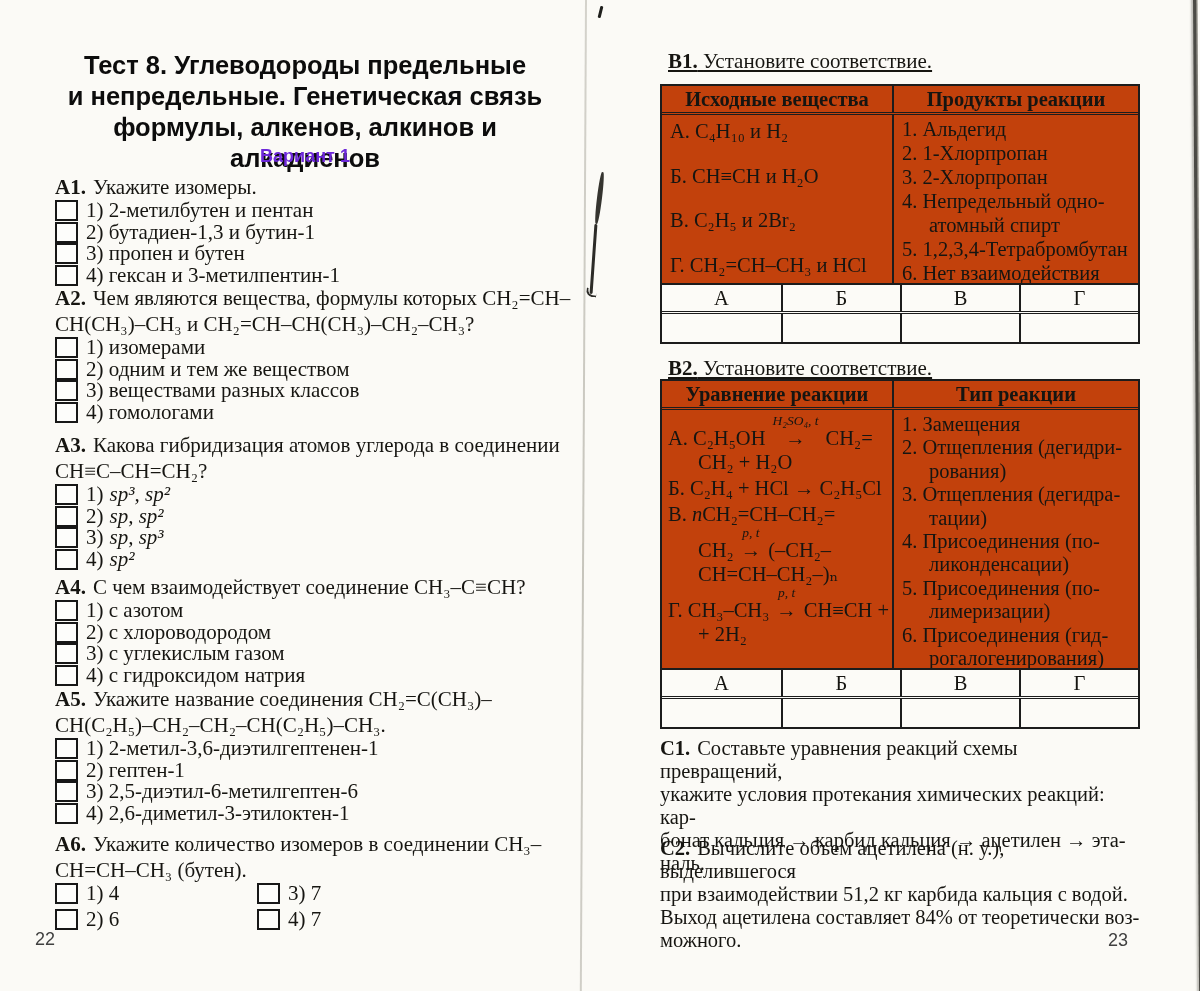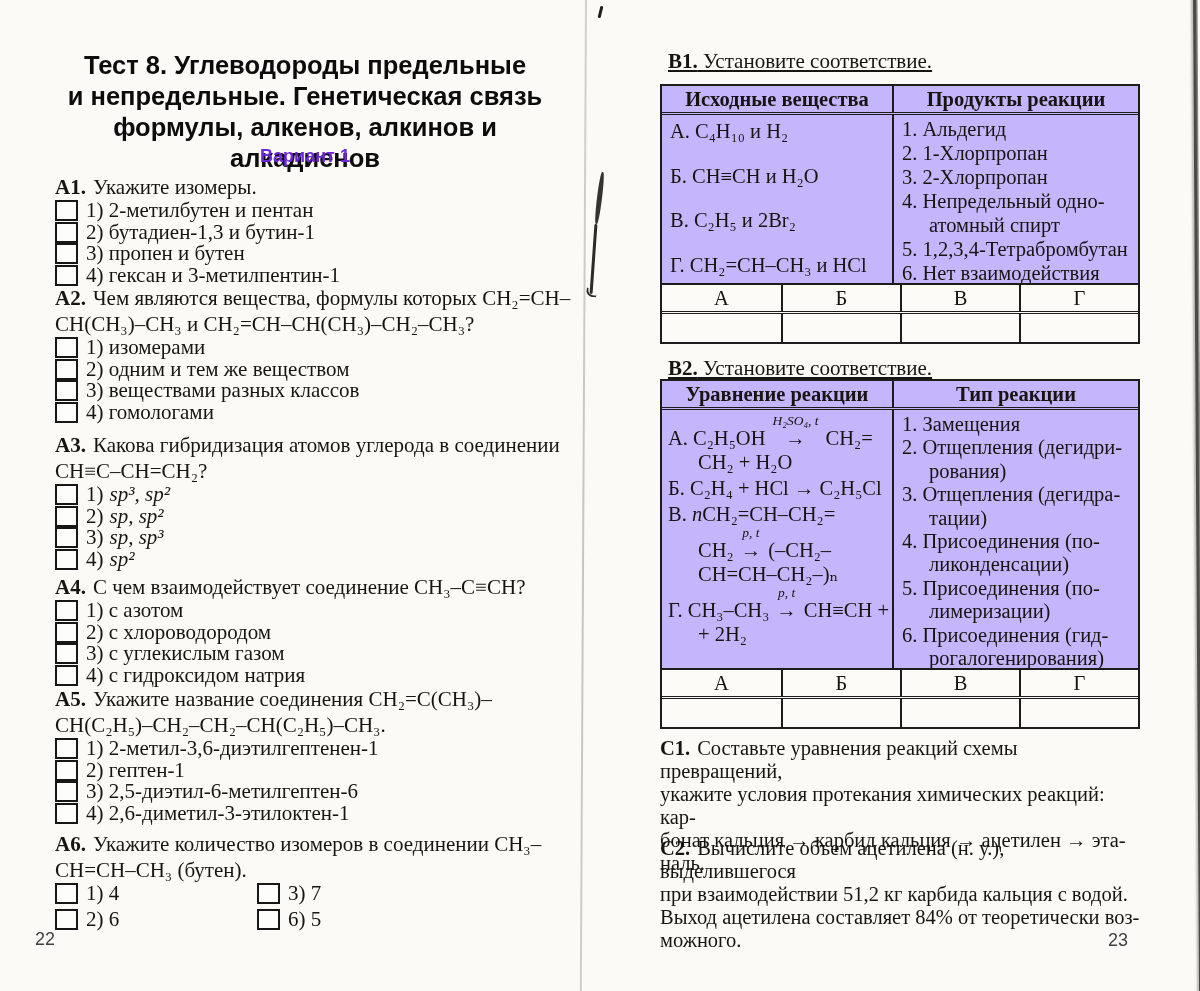--- a/index.html
+++ b/index.html
@@ -29,21 +29,21 @@
   .opt{display:flex;align-items:center;height:21.5px;}
   .cb{flex:0 0 auto;width:19px;height:17px;border:2px solid #171717;background:#fdfdfb;
       margin-right:8px;display:inline-block;}
   .ot{white-space:nowrap;line-height:21px;}
   .optnum{margin-right:6px;}
   .optrow{display:flex;align-items:center;}
   .optrow .cell1{width:202px;}
   .pgnum{font-family:"Liberation Sans","DejaVu Sans",sans-serif;font-size:18px;color:#404040;}
   
   .sect{margin:8px;line-height:26px;text-decoration:underline;}
-  .tbl{position:absolute;left:0;width:476px;border:2px solid #1c1c1c;background:#c4b5fd;}
+  .tbl{position:absolute;left:0;width:476px;border:2px solid #1c1c1c;background:#c2410c;}
   .tbl .hdr{display:grid;grid-template-columns:232px 1fr;border-bottom:3px double #1c1c1c;}
   .tbl .hdr div{padding:1px 4px;text-align:center;font-weight:bold;font-size:20.5px;line-height:24px;}
   .tbl .hdr .c1{border-right:2px solid #1c1c1c;}
   .tbl .bdy{display:grid;grid-template-columns:232px 1fr;}
   .tbl .bdy .c1{border-right:2px solid #1c1c1c;}
   .tbl1 .bdy{height:169px;}
   .tbl1 .c1{display:flex;flex-direction:column;justify-content:space-between;
             padding:5px 6px 10px 8px;font-size:20.5px;}
   .tbl1 .c2{padding:2px 6px 2px 8px;font-size:20.5px;}
   .tbl1 .c2 .it{line-height:24px;}
@@ -211,21 +211,21 @@
           <span class="ot">3) 7</span>
         </div>
     </div>
     <div class="optrow" style="margin-top:4px">
       <div class="cell1 opt">
           <span class="cb"></span>
           <span class="ot">2) 6</span>
         </div>
       <div class="opt">
           <span class="cb"></span>
-          <span class="ot">6) 5</span>
+          <span class="ot">4) 7</span>
         </div>
     </div>
   </div>
 
   <div class="abs pgnum" style="left:0;top:929px">22</div>
 </div>
 
 <div id="right-page">
 
   <p class="sect abs" style="left:0;top:40px"><b>В1.</b> <span>Установите соответствие.</span></p>

